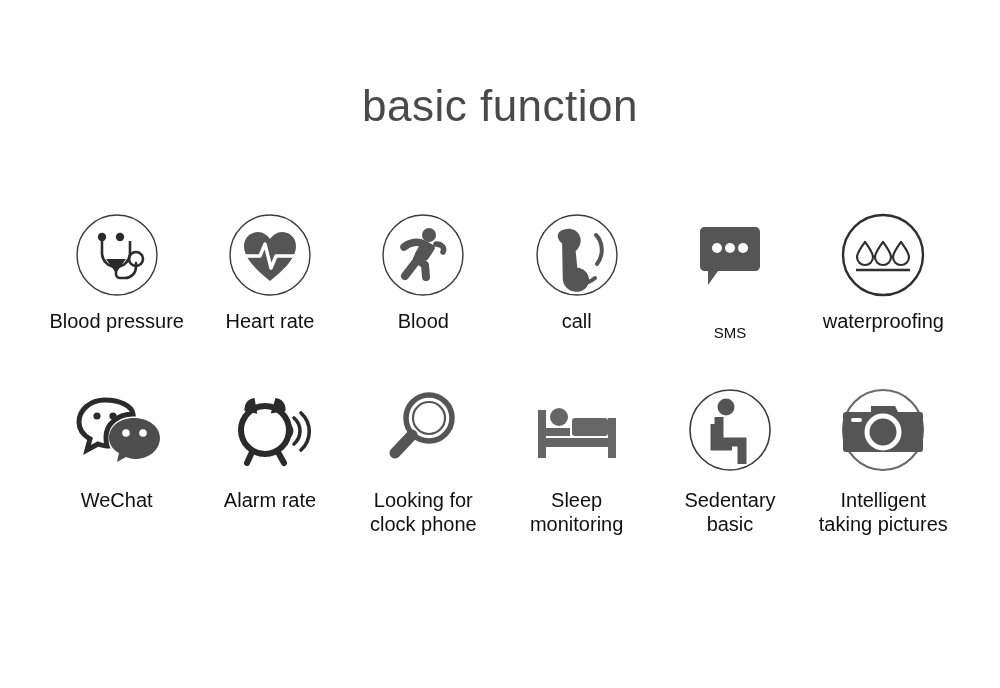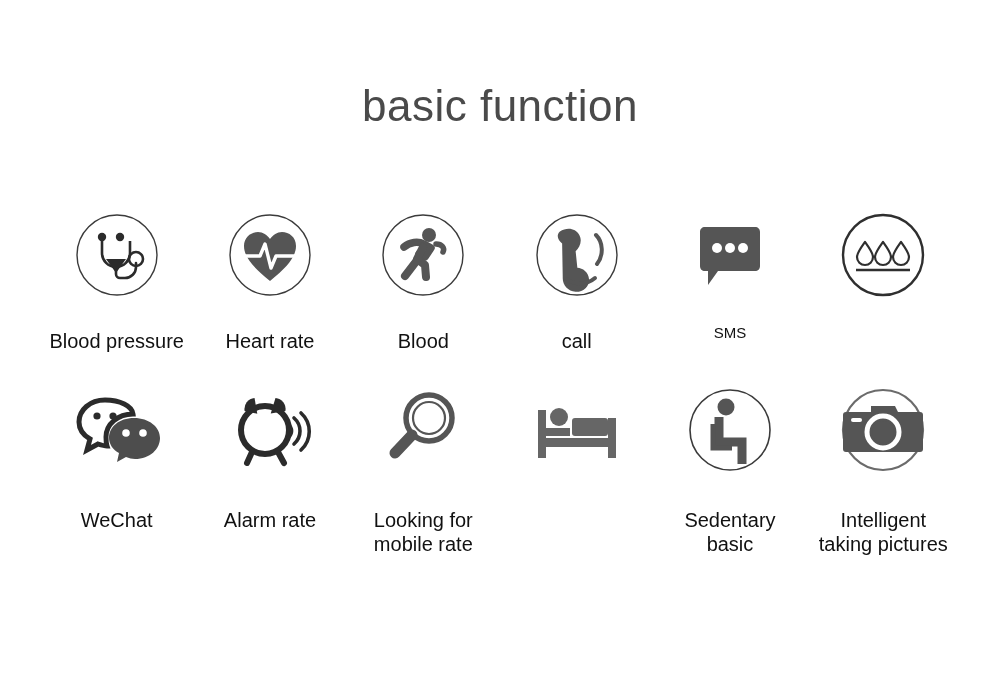--- a/index.html
+++ b/index.html
@@ -62,32 +62,32 @@
     position: relative;
     width: 100px;
     height: 100px;
     display: flex;
     align-items: center;
     justify-content: center;
   }
   .icon-wrap svg { display: block; overflow: visible; }
 
   .label {
-    margin-top: 24px;
+    margin-top: 4px;
     font-size: 20px;
     line-height: 24px;
     color: #111111;
     text-align: center;
     white-space: pre-line;
   }
   .label.small {
     font-size: 15px;
     margin-top: 16px;
   }
-  .row-2 .label { margin-top: 28px; }
+  .row-2 .label { margin-top: 8px; }
 </style>
 </head>
 <body>
 
 <div id="page">
 
   <div class="title">basic function</div>
 
   <div class="grid">
 
@@ -162,20 +162,21 @@
       <div class="cell">
         <div class="icon-wrap">
           <svg width="88" height="88" viewBox="0 0 88 88">
             <circle cx="44" cy="44" r="40" fill="none" stroke="#2f2f2f" stroke-width="2.4"></circle>
             <path d="M26 31 C31 38 34 42 34 46 A8 8 0 0 1 18 46 C18 42 21 38 26 31 Z" fill="none" stroke="#2f2f2f" stroke-width="2.2" stroke-linejoin="round"></path>
             <path d="M44 31 C49 38 52 42 52 46 A8 8 0 0 1 36 46 C36 42 39 38 44 31 Z" fill="none" stroke="#2f2f2f" stroke-width="2.2" stroke-linejoin="round"></path>
             <path d="M62 31 C67 38 70 42 70 46 A8 8 0 0 1 54 46 C54 42 57 38 62 31 Z" fill="none" stroke="#2f2f2f" stroke-width="2.2" stroke-linejoin="round"></path>
             <line x1="17" y1="59" x2="71" y2="59" stroke="#2f2f2f" stroke-width="2.4"></line>
           </svg>
         </div>
+        <div class="label">waterproofing</div>
       </div>
 
     </div>
 
     <div class="row row-2">
 
       <div class="cell">
         <div class="icon-wrap">
           <svg width="92" height="88" viewBox="0 0 92 88">
             <path d="M34 14 C19 14 8 24 8 36 C8 43 12 49 19 53 L16 64 L27 58 C30 59 33 60 36 60 C35 57 35 54 35 51 C35 38 47 28 62 28 C61 20 49 14 34 14 Z" fill="none" stroke="#2b2b2b" stroke-width="5"></path>
@@ -207,34 +208,36 @@
 
       <div class="cell">
         <div class="icon-wrap">
           <svg width="88" height="88" viewBox="0 0 88 88">
             <circle cx="50" cy="32" r="23" fill="none" stroke="#555555" stroke-width="5.5"></circle>
             <circle cx="50" cy="32" r="16" fill="none" stroke="#555555" stroke-width="2.2"></circle>
             <path d="M33 49 L16 67" stroke="#555555" stroke-width="11" stroke-linecap="round"></path>
           </svg>
         </div>
         <div class="label">Looking for
-mobile rate</div>
+clock phone</div>
       </div>
 
       <div class="cell">
         <div class="icon-wrap">
           <svg width="94" height="80" viewBox="0 0 94 80">
             <circle cx="29" cy="27" r="9" fill="#666666"></circle>
             <path d="M14 38 L40 38 L40 46 L14 46 Z" fill="#666666"></path>
             <rect x="42" y="28" width="36" height="18" rx="3" fill="#666666"></rect>
             <rect x="8" y="20" width="8" height="48" fill="#666666"></rect>
             <rect x="78" y="28" width="8" height="40" fill="#666666"></rect>
             <rect x="8" y="48" width="78" height="9" fill="#666666"></rect>
           </svg>
         </div>
+        <div class="label">Sleep
+monitoring</div>
       </div>
 
       <div class="cell">
         <div class="icon-wrap">
           <svg width="88" height="88" viewBox="0 0 88 88">
             <circle cx="44" cy="44" r="40" fill="none" stroke="#3b3b3b" stroke-width="1.6"></circle>
             <circle cx="40" cy="21" r="8.5" fill="#555555"></circle>
             <path d="M33 31 L33 56 L56 56 L56 78" fill="none" stroke="#555555" stroke-width="9" stroke-linejoin="miter"></path>
             <path d="M27 38 L27 62 L46 62" fill="none" stroke="#555555" stroke-width="5" stroke-linejoin="miter"></path>
           </svg>

